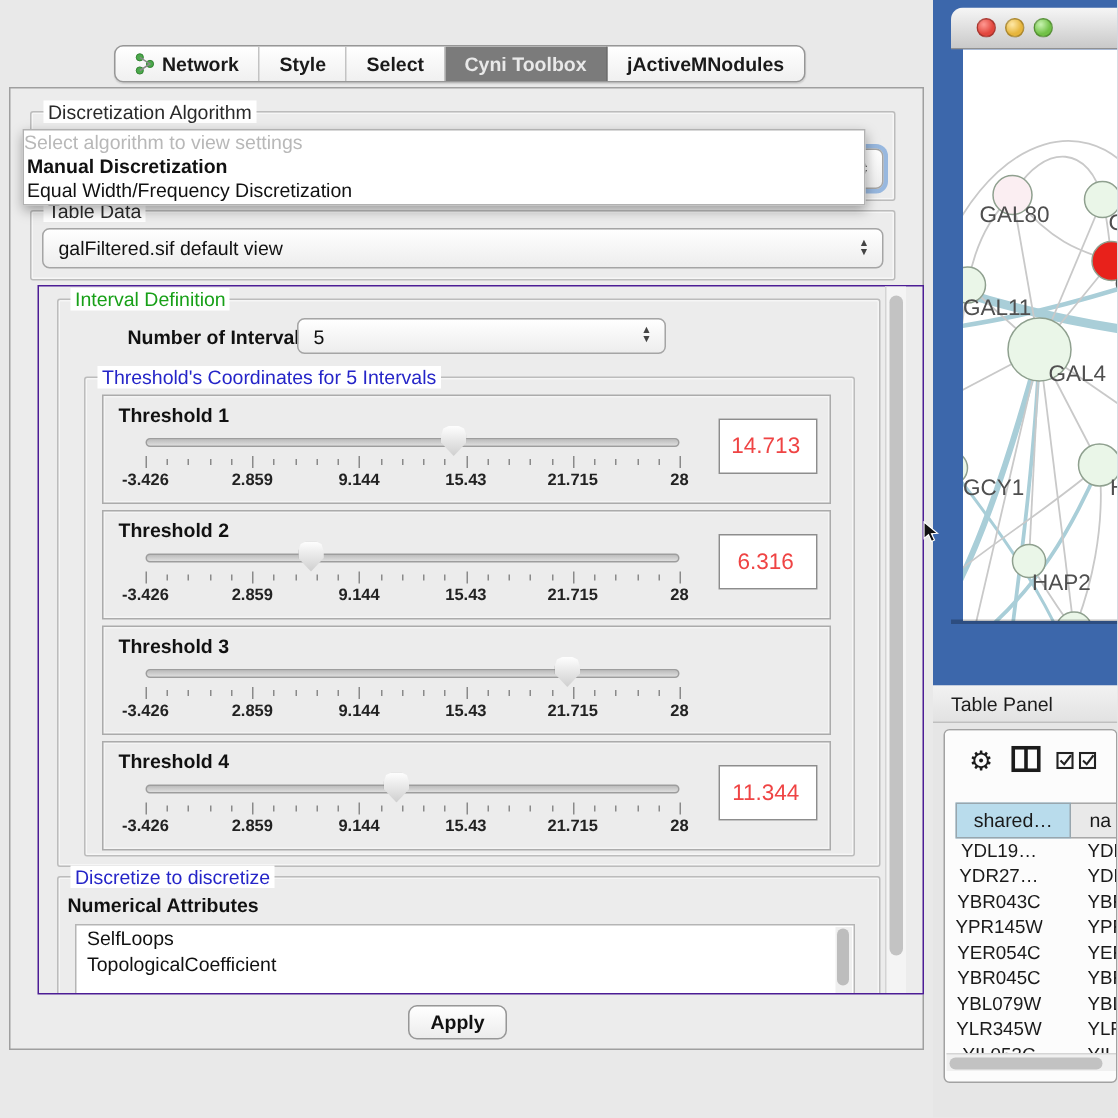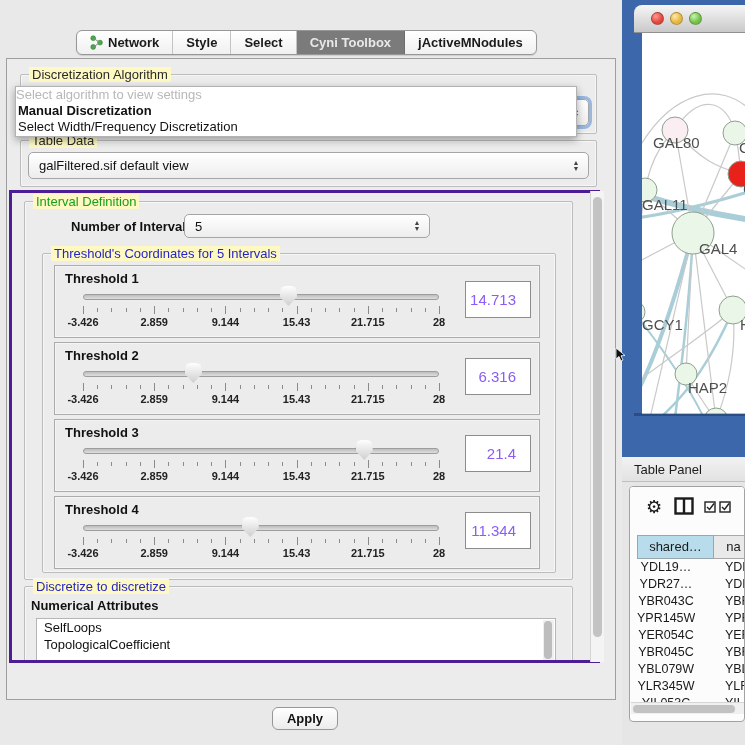--- a/index.html
+++ b/index.html
@@ -21,41 +21,41 @@
   .seg{display:flex;align-items:center;gap:5px;padding:0 13px;font-size:13px;font-weight:bold;color:#1a1a1a;
     border-right:1px solid #c3c3c3;cursor:default;white-space:nowrap;}
   .seg:last-child{border-right:none;}
   .seg.sel{background:#7b7b7b;color:#e9e9e9;border-right-color:#6e6e6e;}
 
   .main-panel{position:absolute;left:6px;top:58px;width:610px;height:642px;
     background:#ececec;border:1px solid #9f9f9f;}
 
   .groupbox{position:absolute;border:1px solid #bcbcbc;border-radius:2px;
     box-shadow:inset 0 0 0 1px #f6f6f6;}
-  .gb-title{position:absolute;top:-8px;left:8px;background:#fef9c3;padding:0 3px;font-size:13px;color:#2a2a2a;white-space:nowrap;}
+  .gb-title{position:absolute;top:-8px;left:8px;background:#ffffff;padding:0 3px;font-size:13px;color:#2a2a2a;white-space:nowrap;}
   .gb-title.green{color:#18a018;}
   .gb-title.blue{color:#2525c8;}
 
   .combo{position:absolute;height:27px;border:1px solid #a5a5a5;border-radius:5px;
     background:linear-gradient(#ffffff,#ededed);font-size:13px;color:#111;
     display:flex;align-items:center;padding-left:10px;}
   .combo .stepper{position:absolute;right:4px;top:3px;bottom:3px;width:16px;
     display:flex;flex-direction:column;align-items:center;justify-content:center;color:#444;}
   .combo .stepper span{font-size:7px;line-height:6px;}
   .combo.focused{box-shadow:0 0 0 3px rgba(96,150,215,.6);}
 
   
   .popup{position:absolute;left:15px;top:86px;width:562px;height:51px;background:#ffffff;
     border:1px solid #b2b2b2;box-shadow:0 3px 8px rgba(0,0,0,.35);z-index:30;}
   .popup .hint{height:16px;line-height:16px;text-align:left;font-size:13px;color:#b8b8b8;}
   .popup .item{height:16px;line-height:16px;font-size:13px;color:#111;padding-left:2px;white-space:nowrap;}
   .popup .item.bold{font-weight:bold;}
 
-  .scrollpane{position:absolute;left:9px;top:190px;width:591px;height:473px;
-    border:3px solid #4c1d95;background:#ececec;overflow:hidden;text-decoration:underline;}
+  .scrollpane{position:absolute;left:25px;top:190px;width:591px;height:473px;
+    border:1px solid #4c1d95;background:#ececec;overflow:hidden;text-decoration:underline;}
   .sp-inner{position:absolute;left:-14px;top:-190px;width:745px;height:745px;}
 
   .vscroll{position:absolute;left:590px;top:191px;width:14px;height:471px;background:#f4f4f4;border-left:1px solid #d4d4d4;z-index:5;}
   .vscroll .thumb{position:absolute;left:2px;top:6px;width:9px;height:440px;background:#c3c3c3;border-radius:5px;}
 
   .bold-label{position:absolute;font-size:13px;font-weight:bold;color:#111;white-space:nowrap;}
 
   
   .thr-panel{position:absolute;left:56px;width:486px;height:73px;background:#ececec;
     border:1px solid #ababab;box-shadow:inset 0 0 0 1px #f4f4f4;}
@@ -65,31 +65,31 @@
   .thr-thumb{position:absolute;top:20px;width:17px;height:20px;
     background:linear-gradient(#fefefe,#cfcfcf);
     clip-path:polygon(0% 32%,9% 8%,30% 0%,70% 0%,91% 8%,100% 32%,100% 55%,50% 100%,0% 55%);
     filter:drop-shadow(0 0 1px #777);}
   .ticks{position:absolute;left:28px;top:40px;width:356px;height:9px;}
   .tick{position:absolute;top:2px;width:1px;height:4px;background:#8a8a8a;}
   .tick.major{top:0;height:8px;}
   .tlabels{position:absolute;left:28px;top:50px;width:356px;height:13px;padding-left:20px;}
   .tlabel{position:absolute;transform:translateX(-50%);font-size:11px;font-weight:600;color:#222;white-space:nowrap;}
   .vbox{position:absolute;right:8px;top:15px;width:66px;height:37px;background:#ffffff;
-    border:1px solid #8d8d8d;font-size:15px;color:#8b5cf6;text-align:right;
-    line-height:35px;padding-right:14px;}
+    border:1px solid #8d8d8d;font-size:15px;color:#ef4444;text-align:center;
+    line-height:35px;padding-right:3px;}
 
   
   .attr-list{position:absolute;left:38px;top:615px;width:520px;height:48px;background:#ffffff;
     border:1px solid #b5b5b5;overflow:hidden;}
   .attr-item{height:17px;line-height:17px;font-size:13px;color:#111;padding-left:7px;}
   .attr-scroll{position:absolute;right:1px;top:1px;width:11px;height:46px;background:#f0f0f0;}
   .attr-scroll .thumb{position:absolute;left:1px;top:1px;width:8px;height:38px;background:#bdbdbd;border-radius:4px;}
 
-  .apply-btn{position:absolute;left:272px;top:707px;width:66px;height:23px;
+  .apply-btn{position:absolute;left:272px;top:670px;width:66px;height:23px;
     border:1px solid #979797;border-radius:6px;background:linear-gradient(#ffffff,#ececec);
     font-size:13px;font-weight:bold;color:#111;text-align:center;line-height:21px;}
 
   
   .net-area{position:absolute;left:622px;top:0;width:123px;height:457px;background:#3c67ab;}
   .net-window-title{position:absolute;left:12px;top:5px;width:111px;height:28px;
     background:linear-gradient(#f6f6f6,#c9c9c9);border-bottom:1px solid #909090;border-top-left-radius:8px;}
   .light{position:absolute;top:7px;width:13px;height:13px;border-radius:50%;border:1px solid rgba(0,0,0,.25);}
   .light.red{left:17px;background:radial-gradient(circle at 35% 30%,#ff9a93,#e2463d 60%);}
   .light.yellow{left:36px;background:radial-gradient(circle at 35% 30%,#ffe9a8,#e6b53c 60%);}
@@ -173,21 +173,21 @@
       <span class="stepper">
           <span>▲</span>
           <span>▼</span>
         </span>
     </div>
 
     <div class="popup">
       <div class="hint">Select algorithm to view settings</div>
       <div id="popup-items">
           <div class="item bold">Manual Discretization</div>
-          <div class="item">Select Width/Frequency Discretization</div>
+          <div class="item">Equal Width/Frequency Discretization</div>
         </div>
     </div>
 
     <div class="scrollpane">
       <div class="sp-inner">
 
         <div class="groupbox" style="left:26px;top:198px;width:549px;height:379px;">
           <span class="gb-title green">Interval Definition</span>
         </div>
 
@@ -322,21 +322,20 @@
                 <div class="tick major" style="left: 356px;"></div>
               </div>
               <div class="tlabels">
                 <span class="tlabel" style="left: 0px;">-3.426</span>
                 <span class="tlabel" style="left: 71.2px;">2.859</span>
                 <span class="tlabel" style="left: 142.4px;">9.144</span>
                 <span class="tlabel" style="left: 213.6px;">15.43</span>
                 <span class="tlabel" style="left: 284.8px;">21.715</span>
                 <span class="tlabel" style="left: 356px;">28</span>
               </div>
-              <div class="vbox">21.4</div>
             </div>
             <div class="thr-panel" style="top: 493px;">
               <div class="thr-title">Threshold 4</div>
               <div class="thr-track"></div>
               <div class="thr-thumb" style="left: 186.818px;"></div>
               <div class="ticks">
                 <div class="tick major" style="left: 0px;"></div>
                 <div class="tick" style="left: 14.24px;"></div>
                 <div class="tick" style="left: 28.48px;"></div>
                 <div class="tick" style="left: 42.72px;"></div>

